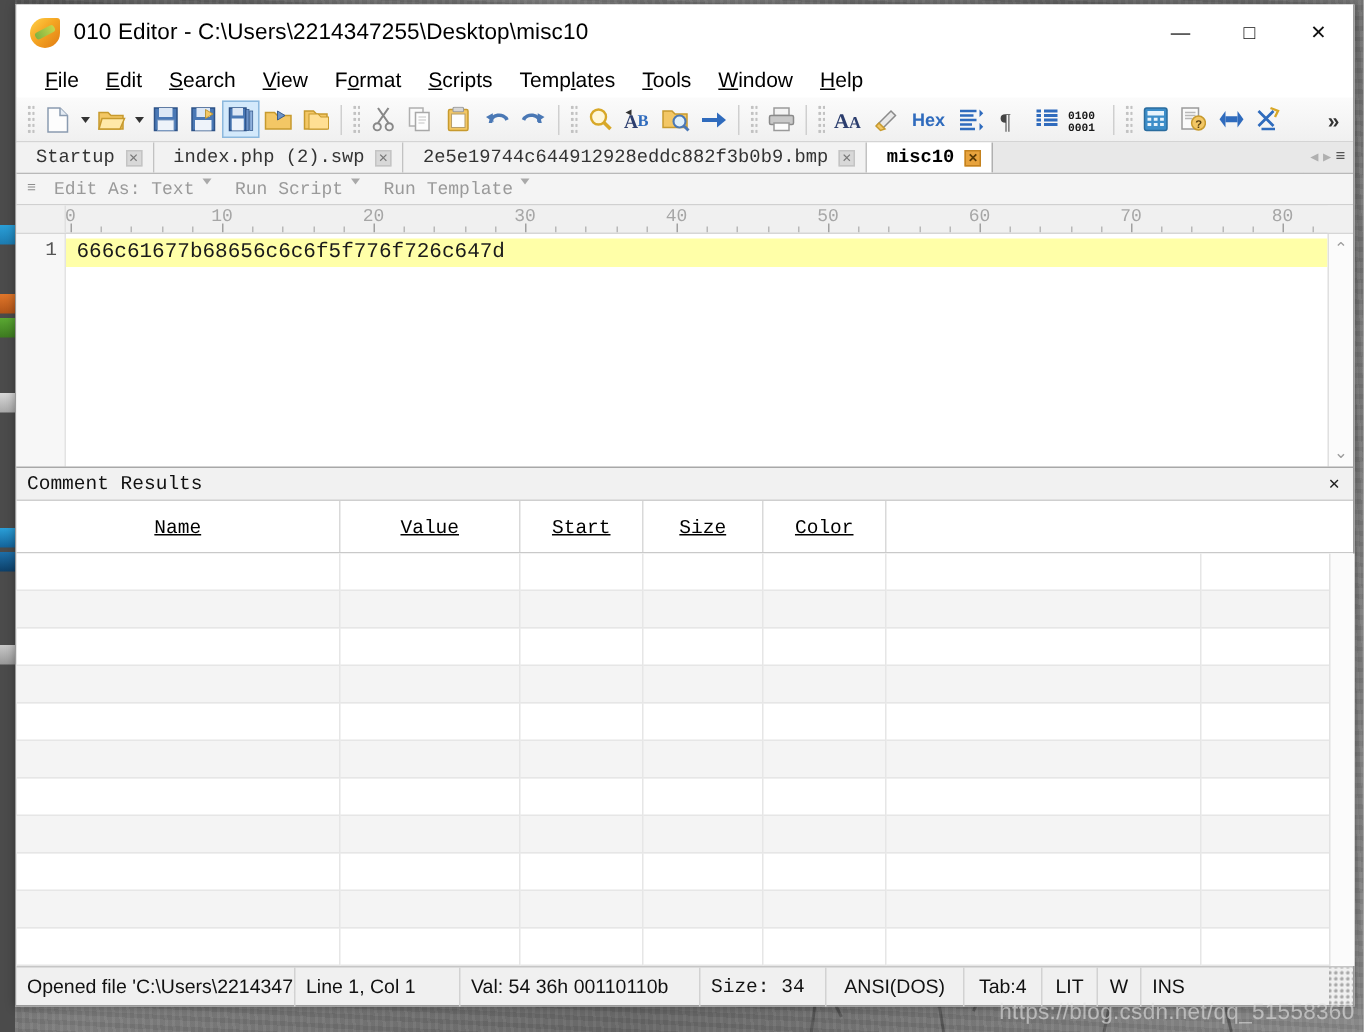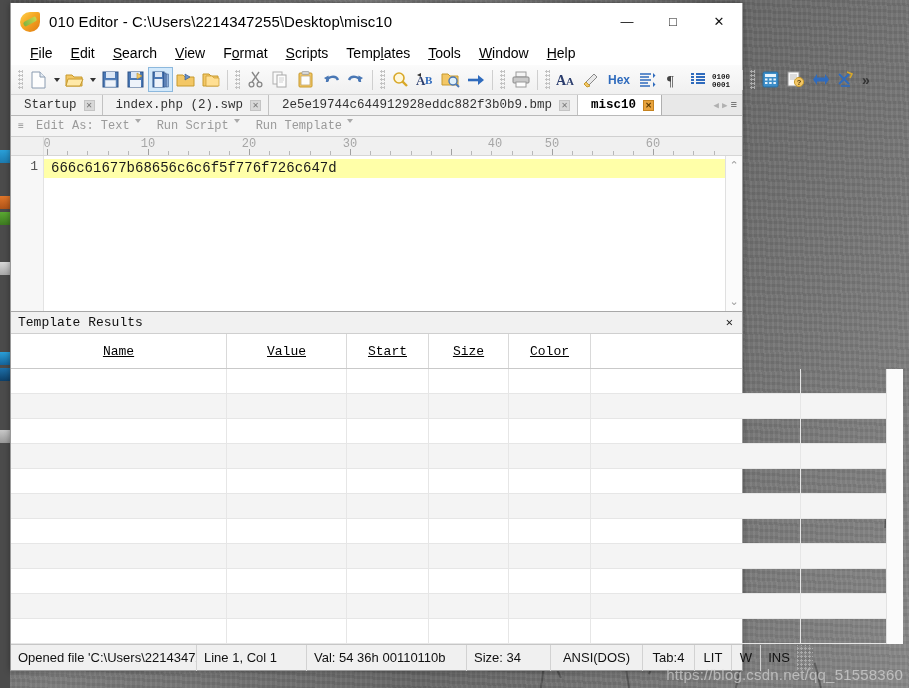--- a/index.html
+++ b/index.html
@@ -39,21 +39,21 @@
     position: absolute; left: 0; top: 0; width: 10px; height: 688px;
     background: #4b4b4b;
     z-index: 5;
   }
   .tb-ico { position: absolute; left: 0; width: 10px; height: 13px; }
 
   
   #window {
     position: absolute;
     left: 10px; top: 3px;
-    width: 733px; height: 668px;
+    width: 893px; height: 668px;
     background: #ffffff;
     border: 1px solid #9a9a9a;
     border-top: none;
     display: flex; flex-direction: column;
     z-index: 10;
     box-shadow: 0 0 6px rgba(0,0,0,.35);
   }
 
   
   #titlebar {
@@ -629,21 +629,21 @@
           <div class="rtick" style="left: 730.2px;"></div>
           <div class="rtick" style="left: 750.4px;"></div>
           <div class="rtick" style="left: 770.6px;"></div>
           <div class="rtick" style="left: 790.8px;"></div>
           <div class="rtick major" style="left: 811px;"></div>
           <div class="rtick" style="left: 831.2px;"></div>
           <div class="rnum" style="left: 3px;">0</div>
           <div class="rnum" style="left: 104px;">10</div>
           <div class="rnum" style="left: 205px;">20</div>
           <div class="rnum" style="left: 306px;">30</div>
-          <div class="rnum" style="left: 407px; margin-left: 44px;">40</div>
+          <div class="rnum" style="left: 407px;">40</div>
           <div class="rnum" style="left: 508px;">50</div>
           <div class="rnum" style="left: 609px;">60</div>
           <div class="rnum" style="left: 710px;">70</div>
           <div class="rnum" style="left: 811px;">80</div>
         </div>
       <div style="width:17px;flex:0 0 17px;background:#f0f0f0;"></div>
     </div>
 
     <div id="code-area">
       <div id="gutter">
@@ -654,21 +654,21 @@
       </div>
       <div id="vscroll">
         <span class="sarrow">⌃</span>
         <span class="sarrow">⌄</span>
       </div>
     </div>
   </div>
 
   <div id="tr-panel">
     <div id="tr-header">
-      <span>Template Results</span>
+      <span>Comment Results</span>
       <span id="tr-close">✕</span>
     </div>
     <div id="tr-cols">
         <div class="tr-col" style="width: 216px; flex: 0 0 216px;">Name</div>
         <div class="tr-col" style="width: 120px; flex: 0 0 120px;">Value</div>
         <div class="tr-col" style="width: 82px; flex: 0 0 82px;">Start</div>
         <div class="tr-col" style="width: 80px; flex: 0 0 80px;">Size</div>
         <div class="tr-col" style="width: 82px; flex: 0 0 82px;">Color</div>
         <div class="tr-col" style="width: 85px; flex: 0 0 85px; border-right: none;"></div>
       </div>
@@ -775,21 +775,21 @@
           </div>
         </div>
       <div id="tr-scroll"></div>
     </div>
   </div>
 
   <div id="statusbar">
     <div class="sb-cell" style="width:186px;flex:0 0 186px;">Opened file 'C:\Users\2214347255\D…</div>
     <div class="sb-cell" style="width:110px;flex:0 0 110px;">Line 1, Col 1</div>
     <div class="sb-cell" style="width:160px;flex:0 0 160px;">Val: 54 36h 00110110b</div>
-    <div class="sb-cell" style="width:84px;flex:0 0 84px;">Size: 34</div>
+    <div class="sb-cell" style="width:84px;flex:0 0 84px;font-family:Liberation Mono, monospace;">Size: 34</div>
     <div class="sb-cell" style="width:92px;flex:0 0 92px;justify-content:center;">ANSI(DOS)</div>
     <div class="sb-cell" style="width:52px;flex:0 0 52px;justify-content:center;">Tab:4</div>
     <div class="sb-cell" style="width:37px;flex:0 0 37px;justify-content:center;">LIT</div>
     <div class="sb-cell" style="width:29px;flex:0 0 29px;justify-content:center;">W</div>
     <div class="sb-cell" style="width:36px;flex:0 0 36px;justify-content:center;border-right:none;">INS</div>
     <div id="sb-grip"></div>
   </div>
 
 </div>
 

